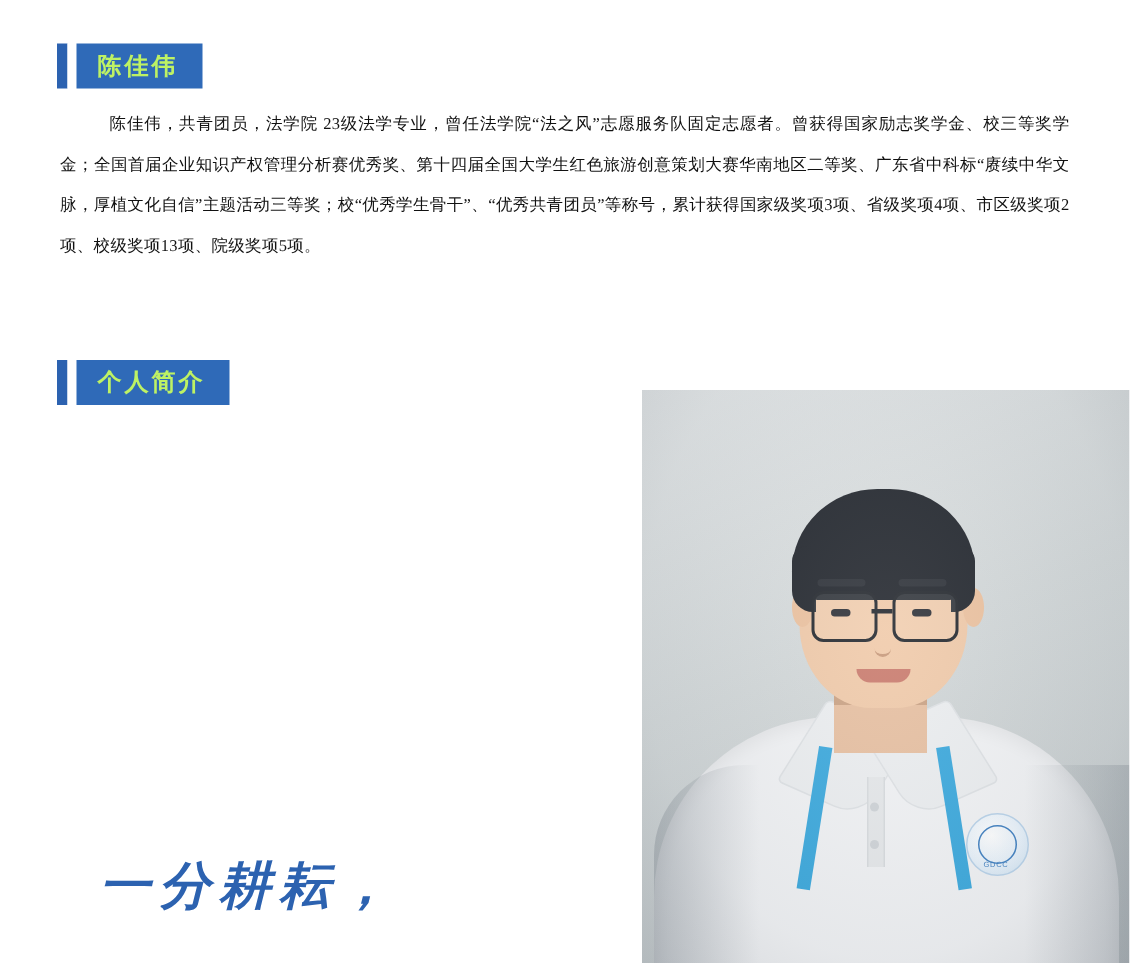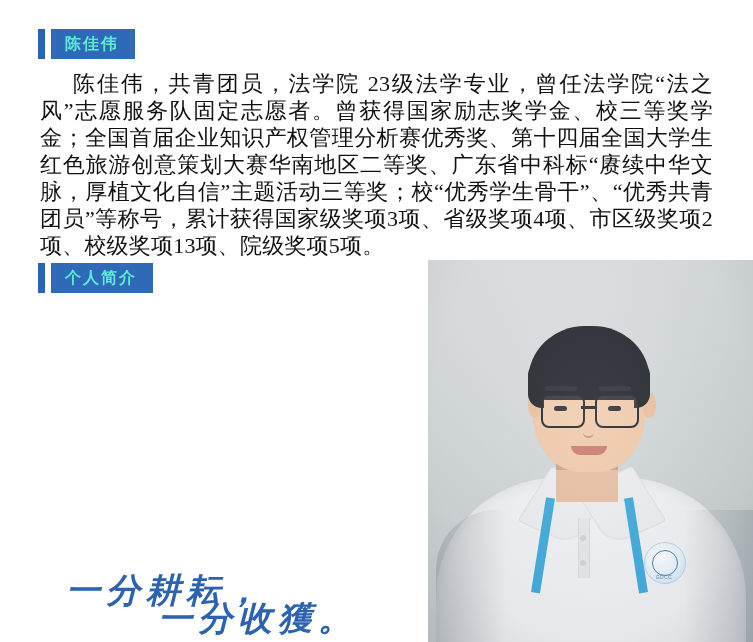--- a/index.html
+++ b/index.html
@@ -33,38 +33,38 @@
     background: #2c62b0;
     flex: 0 0 auto;
   }
   .head-gap {
     width: 6px;
     flex: 0 0 auto;
     background: #ffffff;
   }
   .head-box {
     background: #2f6ab8;
-    color: #5eead4;
+    color: #bef264;
     font-size: 16px;
     font-family: "Liberation Sans", sans-serif;
     font-weight: bold;
     letter-spacing: 2px;
     display: flex;
     align-items: center;
     padding: 0 16px 0 14px;
     text-align: right;
   }
 
   #head-awards { left: 38px; top: 29px; }
-  #head-profile { left: 38px; top: 263px; border-radius: 13px; }
+  #head-profile { left: 38px; top: 240px; border-radius: 13px; }
 
   
   .para {
     position: absolute;
-    font-size: 22px;
+    font-size: 11px;
     line-height: 27px;
     color: #111111;
     text-align: justify;
     text-justify: inter-ideograph;
     letter-spacing: 0.2px;
   }
   #para-awards {
     left: 40px;
     top: 70px;
     width: 673px;
@@ -365,21 +365,20 @@
   <div class="para" id="para-awards">陈佳伟，共青团员，法学院 23级法学专业，曾任法学院“法之风”志愿服务队固定志愿者。曾获得国家励志奖学金、校三等奖学金；全国首届企业知识产权管理分析赛优秀奖、第十四届全国大学生红色旅游创意策划大赛华南地区二等奖、广东省中科标“赓续中华文脉，厚植文化自信”主题活动三等奖；校“优秀学生骨干”、“优秀共青团员”等称号，累计获得国家级奖项3项、省级奖项4项、市区级奖项2项、校级奖项13项、院级奖项5项。</div>
 
   <div class="section-head" id="head-profile">
     <div class="head-bar"></div>
     <div class="head-gap"></div>
     <div class="head-box">个人简介</div>
   </div>
 
 
   <div class="slogan" id="slogan-1">一分耕耘，</div>
-  <div class="slogan" id="slogan-2">一分收獲。</div>
 
   <div class="photo">
     <div class="bg"></div>
     <div class="shirt"></div>
     <div class="shirt-shadow-l"></div>
     <div class="shirt-shadow-r"></div>
     <div class="collar-l"></div>
     <div class="collar-r"></div>
     <div class="placket"></div>
     <div class="btn1"></div>

